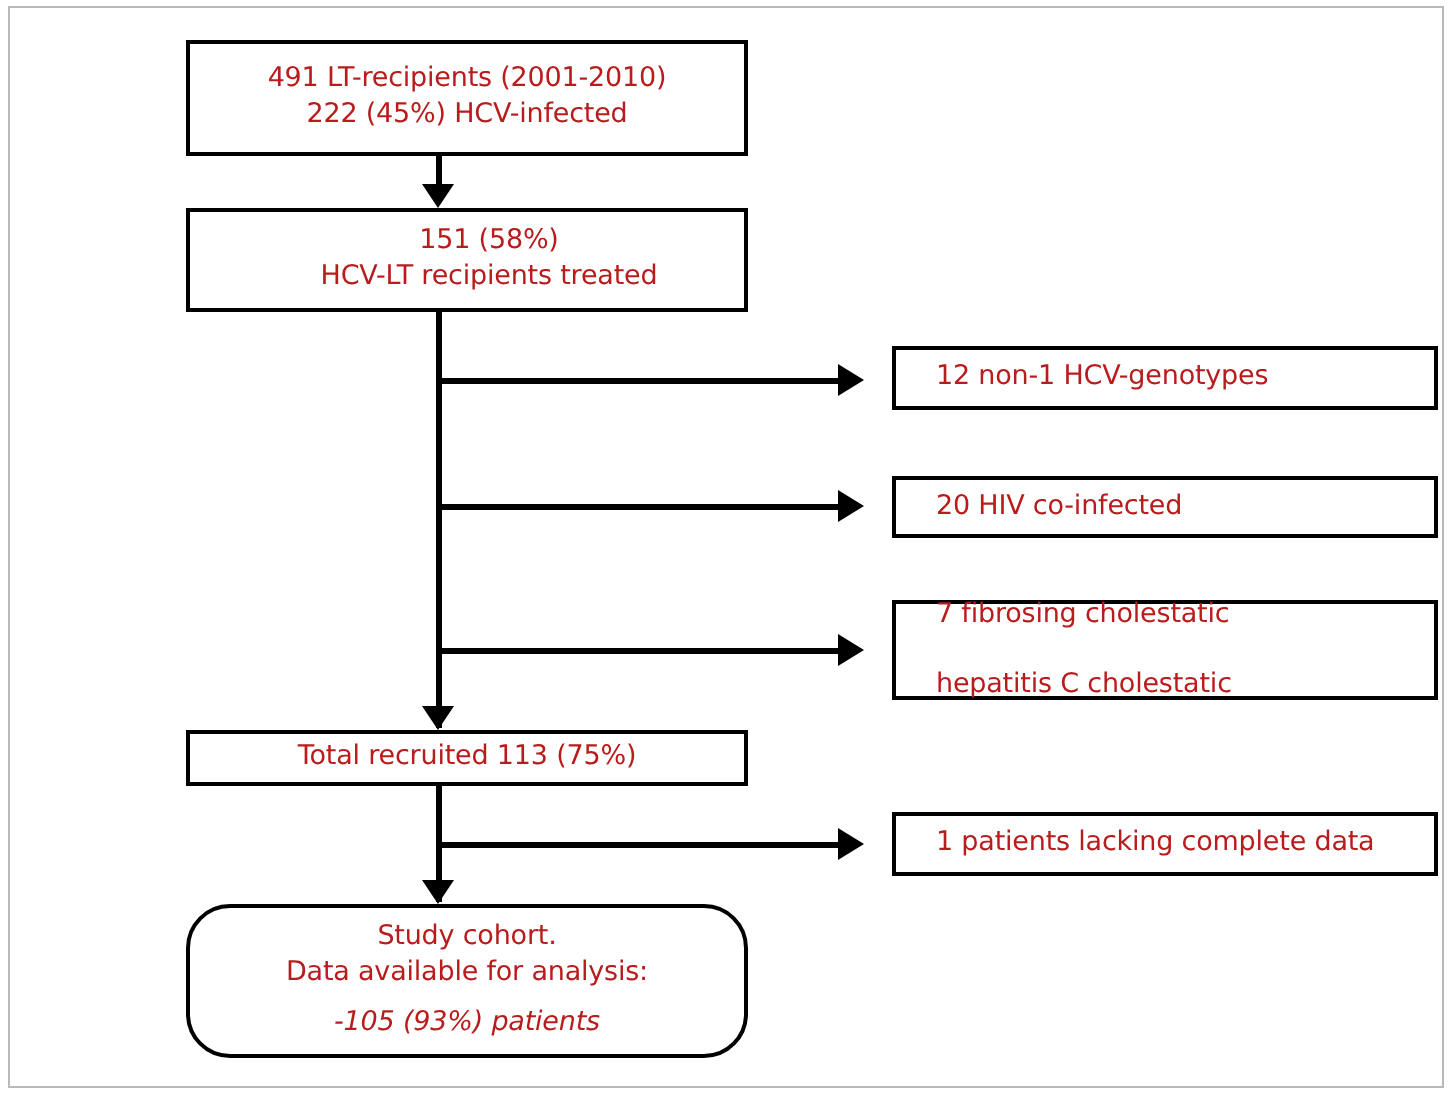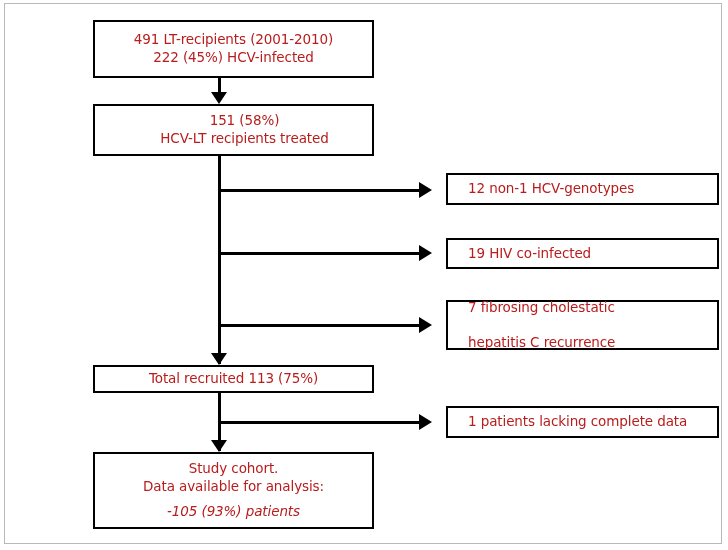--- a/index.html
+++ b/index.html
@@ -104,42 +104,42 @@
 
   <div class="hline" style="left:218px; top:189px; width:205px;"></div>
   <div class="arrow-right" style="left:419px; top:182px;"></div>
   <div class="node left" style="left:432px; top:173px; width:273px; height:32px;">
     <span class="line">12 non-1 HCV-genotypes</span>
   </div>
 
   <div class="hline" style="left:218px; top:252px; width:205px;"></div>
   <div class="arrow-right" style="left:419px; top:245px;"></div>
   <div class="node left" style="left:432px; top:238px; width:273px; height:31px;">
-    <span class="line">19 HIV co-infected</span>
+    <span class="line">20 HIV co-infected</span>
   </div>
 
   <div class="hline" style="left:218px; top:324px; width:205px;"></div>
   <div class="arrow-right" style="left:419px; top:317px;"></div>
   <div class="node left" style="left:432px; top:300px; width:273px; height:50px;gap:17px;">
     <span class="line">7 fibrosing cholestatic</span>
-    <span class="line">hepatitis C recurrence</span>
+    <span class="line">hepatitis C cholestatic</span>
   </div>
 
   <div class="node center" style="left:79px; top:365px; width:281px; height:28px;text-align:right;">
     <span class="line">Total recruited 113 (75%)</span>
   </div>
 
   <div class="vline" style="left:218px; top:393px; height:58px;"></div>
   <div class="arrow-down" style="left:211px; top:440px;"></div>
 
   <div class="hline" style="left:218px; top:421px; width:205px;"></div>
   <div class="arrow-right" style="left:419px; top:414px;"></div>
   <div class="node left" style="left:432px; top:406px; width:273px; height:32px;">
     <span class="line">1 patients lacking complete data</span>
   </div>
 
-  <div class="node center" style="left:79px; top:452px; width:281px; height:77px;">
+  <div class="node center" style="left:79px; top:452px; width:281px; height:77px;border-radius:22px;">
     <span class="line">Study cohort.</span>
     <span class="line">Data available for analysis:</span>
     <span class="line" style="margin-top:8px;font-style:italic;">-105 (93%) patients</span>
   </div>
 
 </div>
 
 </body></html>

